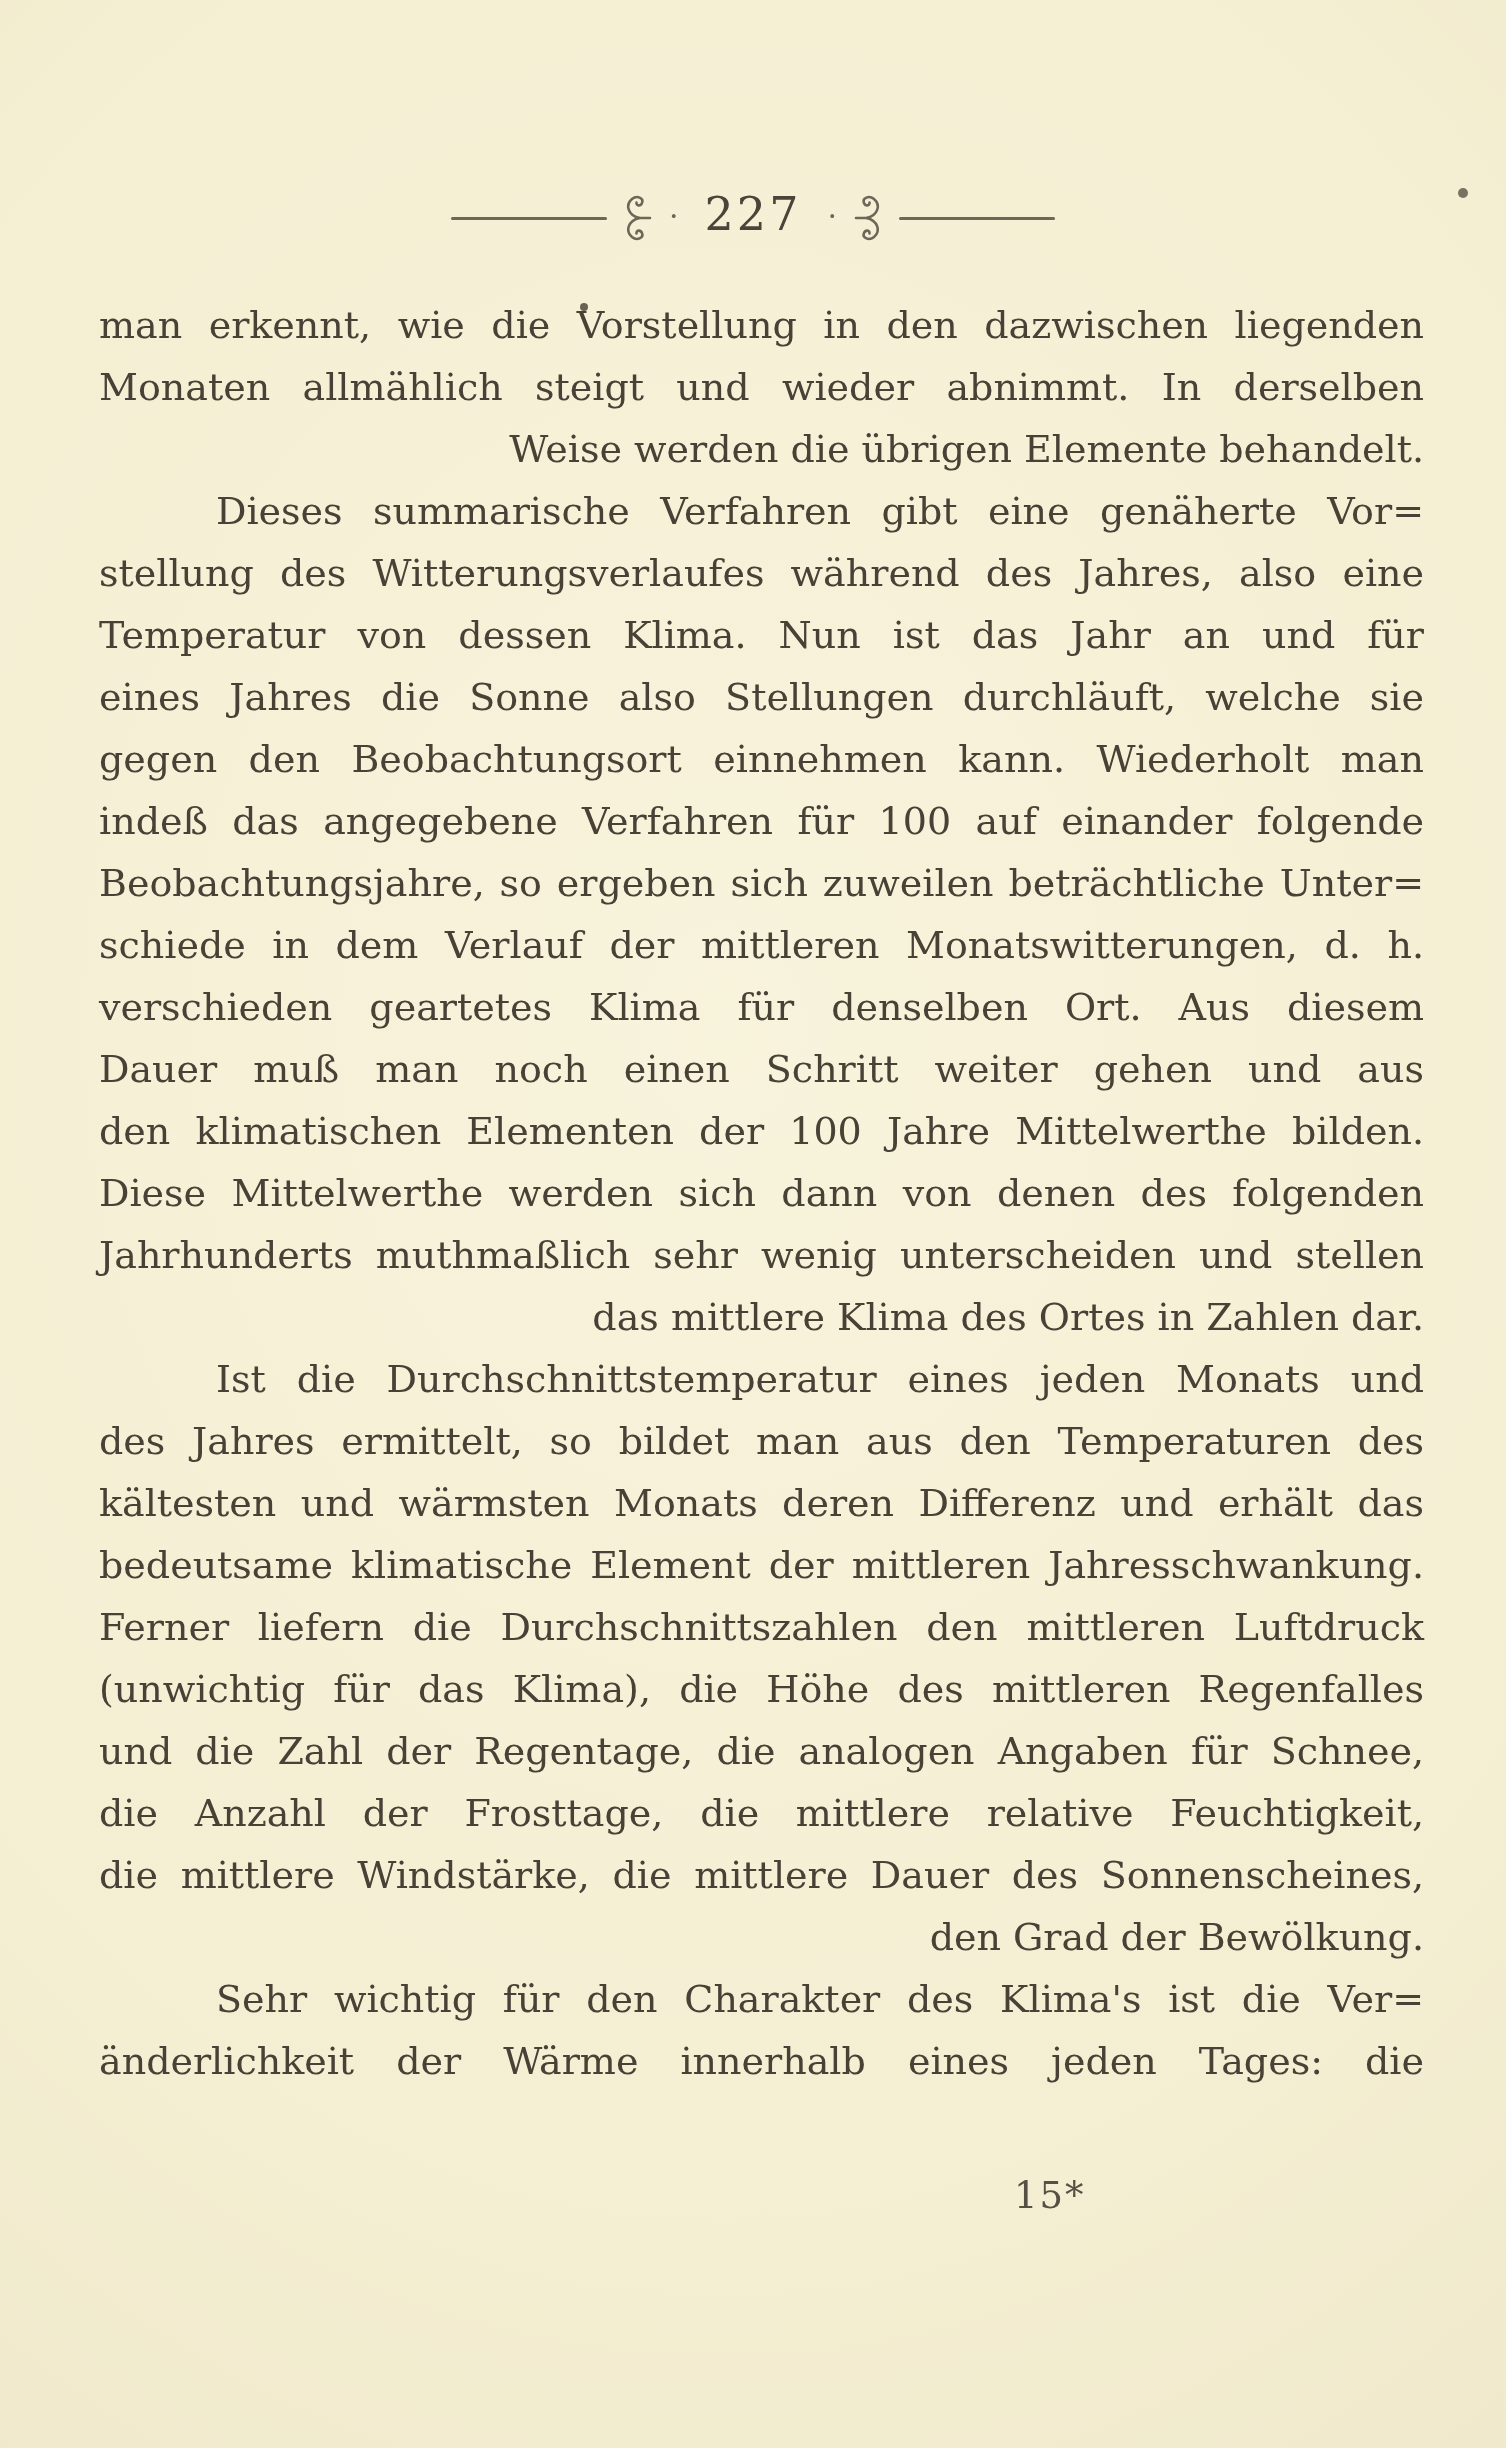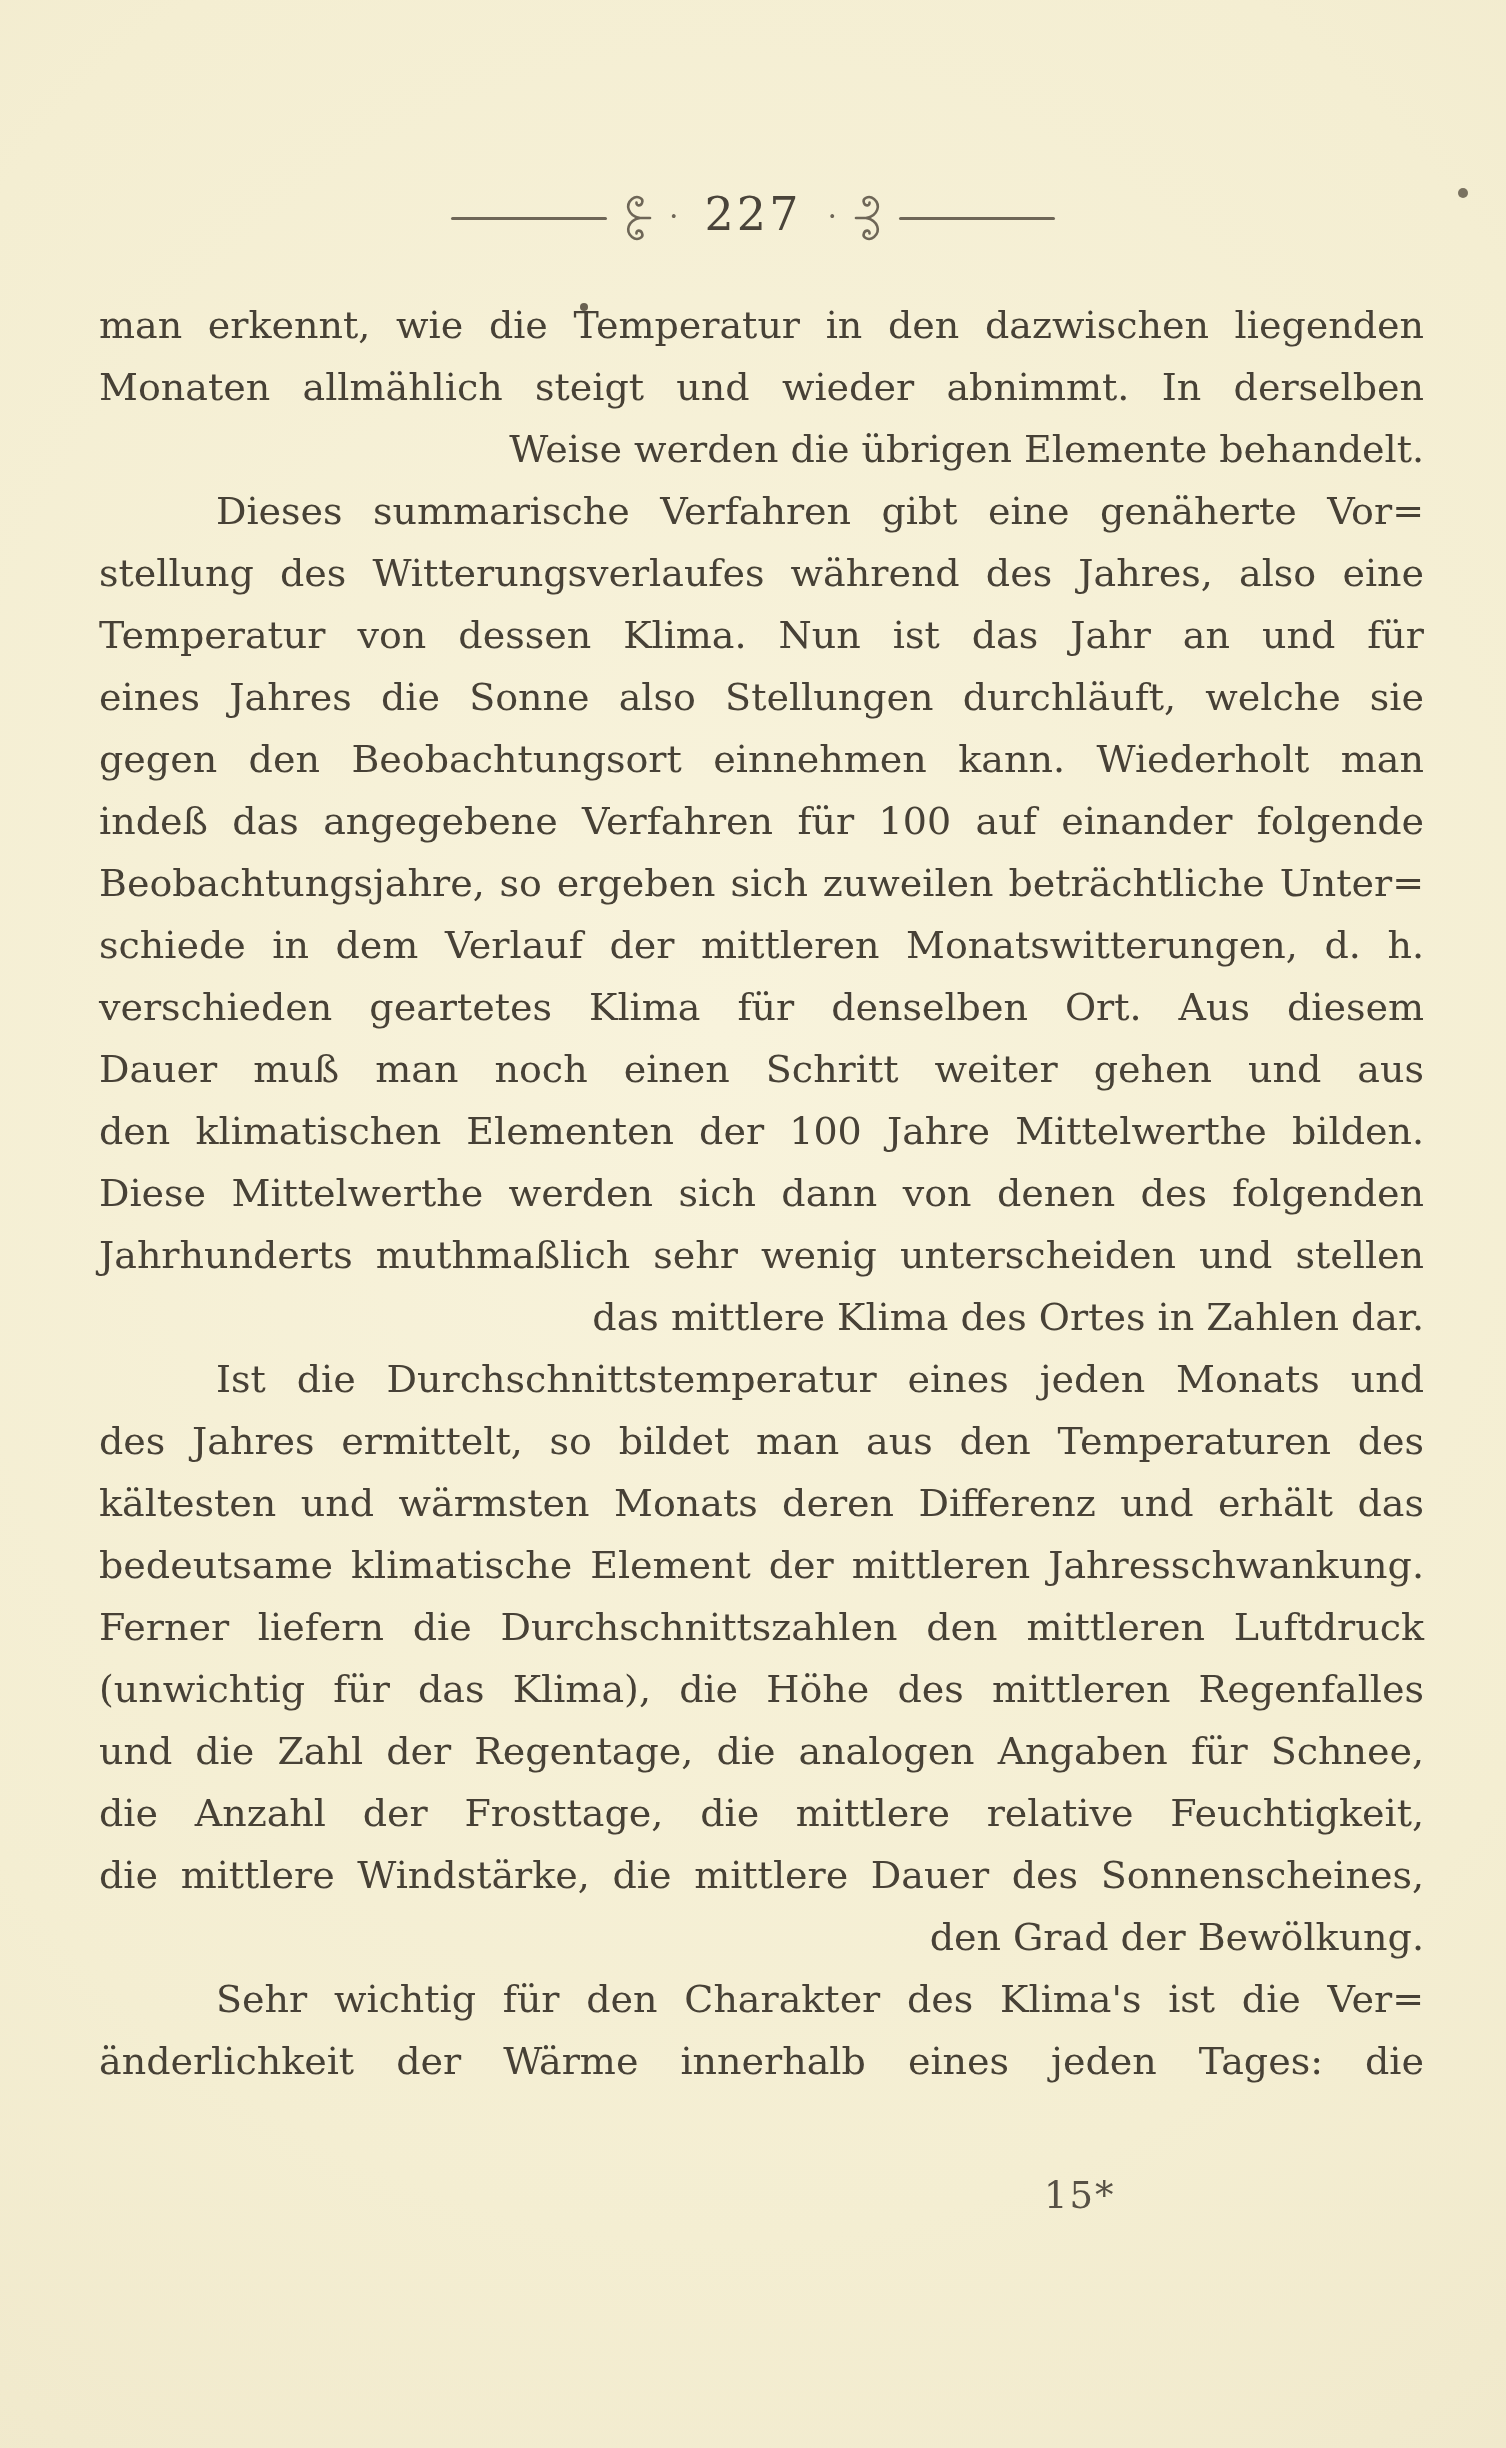--- a/index.html
+++ b/index.html
@@ -73,21 +73,21 @@
   }
   .line.j {
     white-space: normal;
     text-align: justify;
     text-align-last: justify;
   }
   .line.in { text-indent: 117px; }
   
   .footer-sig {
     position: absolute;
-    left: 1044px;
+    left: 1014px;
     top: 2174px;
     font-size: 37px;
     letter-spacing: 2px;
     color: #575145;
   }
   
   .speck {
     position: absolute;
     border-radius: 50%;
     background: #50483a;
@@ -120,21 +120,21 @@
           <path d="M16 24 C5 21 2 11 9 5 C14 1 21 4 19 9 C17.5 12.5 13 12 13.5 8.5"></path>
           <path d="M16 24 C5 27 2 37 9 43 C14 47 21 44 19 39 C17.5 35.5 13 36 13.5 39.5"></path>
           <path d="M16 24 L27 24"></path>
         </g>
       </svg>
     </span>
     <span class="rule"></span>
   </div>
 
   <div class="text-block">
-      <div class="line j">man erkennt, wie die Temperatur in den dazwischen liegenden</div>
+      <div class="line j">man erkennt, wie die Vorstellung in den dazwischen liegenden</div>
       <div class="line j">Monaten allmählich steigt und wieder abnimmt. In derselben</div>
       <div class="line">Weise werden die übrigen Elemente behandelt.</div>
       <div class="line j in">Dieses summarische Verfahren gibt eine genäherte Vor=</div>
       <div class="line j">stellung des Witterungsverlaufes während des Jahres, also eine</div>
       <div class="line j">Temperatur von dessen Klima. Nun ist das Jahr an und für</div>
       <div class="line j">eines Jahres die Sonne also Stellungen durchläuft, welche sie</div>
       <div class="line j">gegen den Beobachtungsort einnehmen kann. Wiederholt man</div>
       <div class="line j">indeß das angegebene Verfahren für 100 auf einander folgende</div>
       <div class="line j">Beobachtungsjahre, so ergeben sich zuweilen beträchtliche Unter=</div>
       <div class="line j">schiede in dem Verlauf der mittleren Monatswitterungen, d. h.</div>

